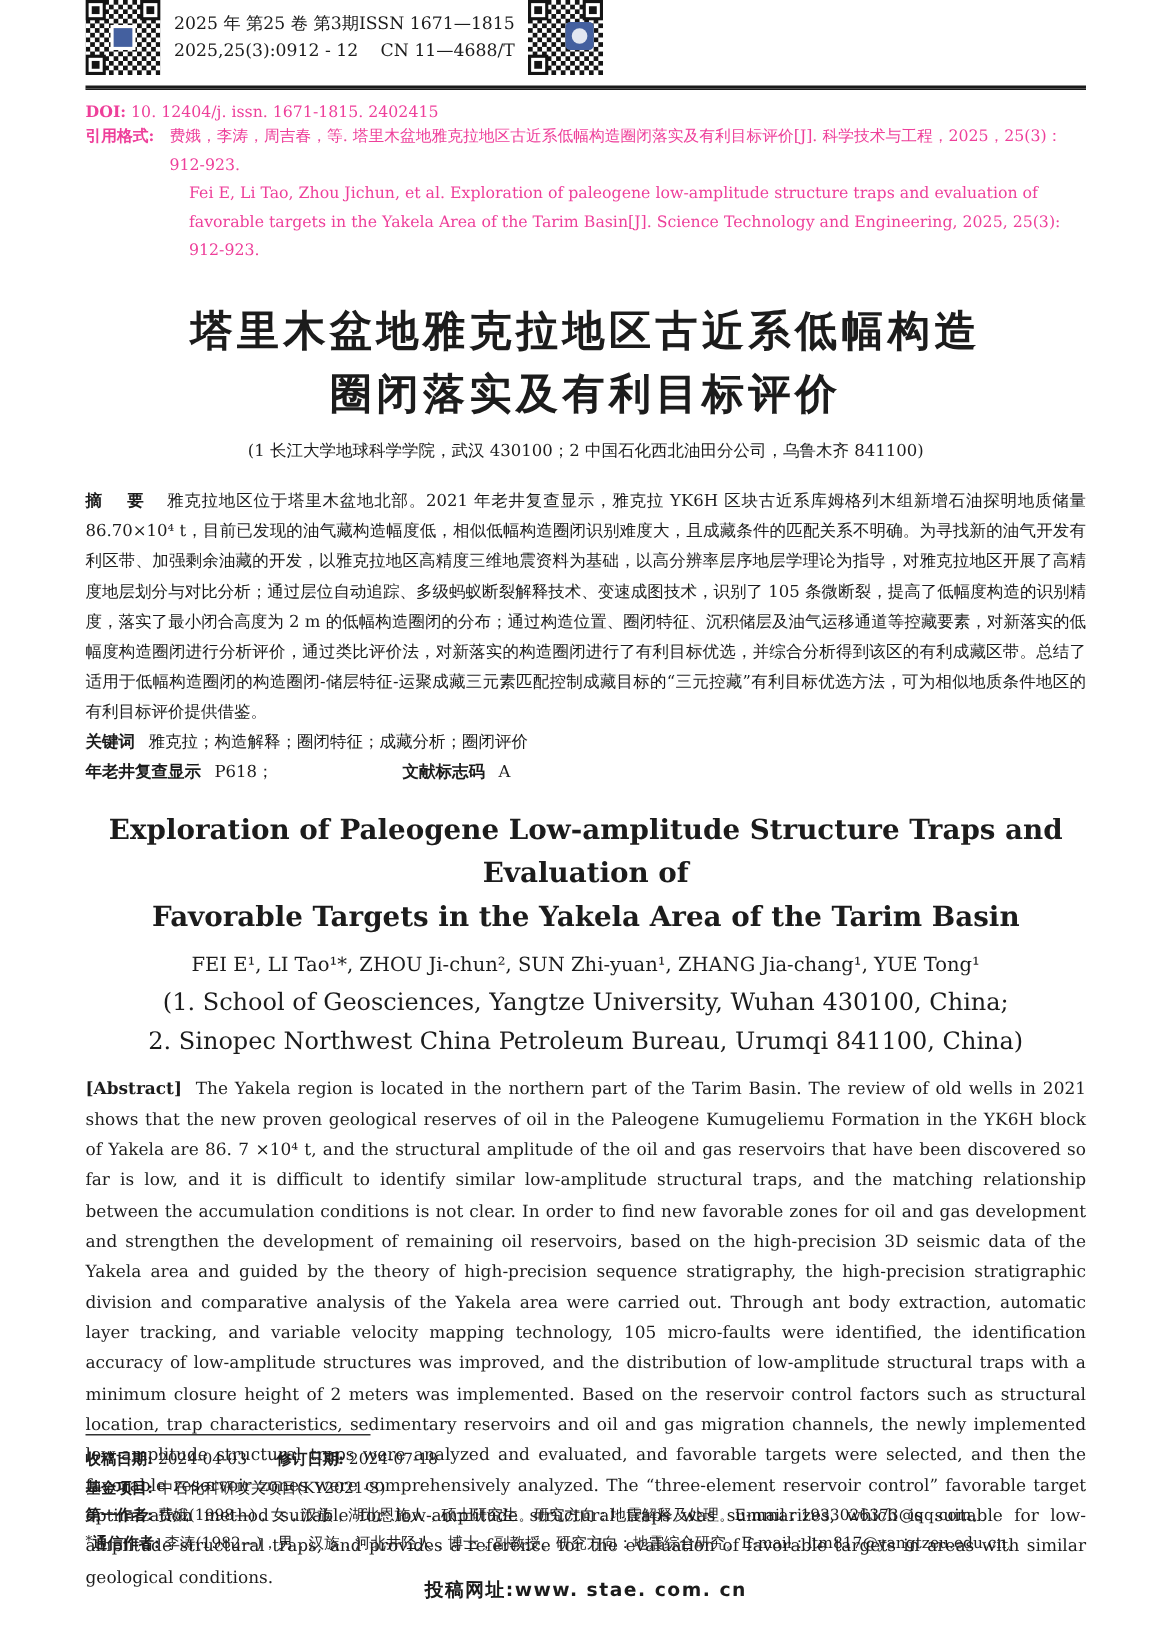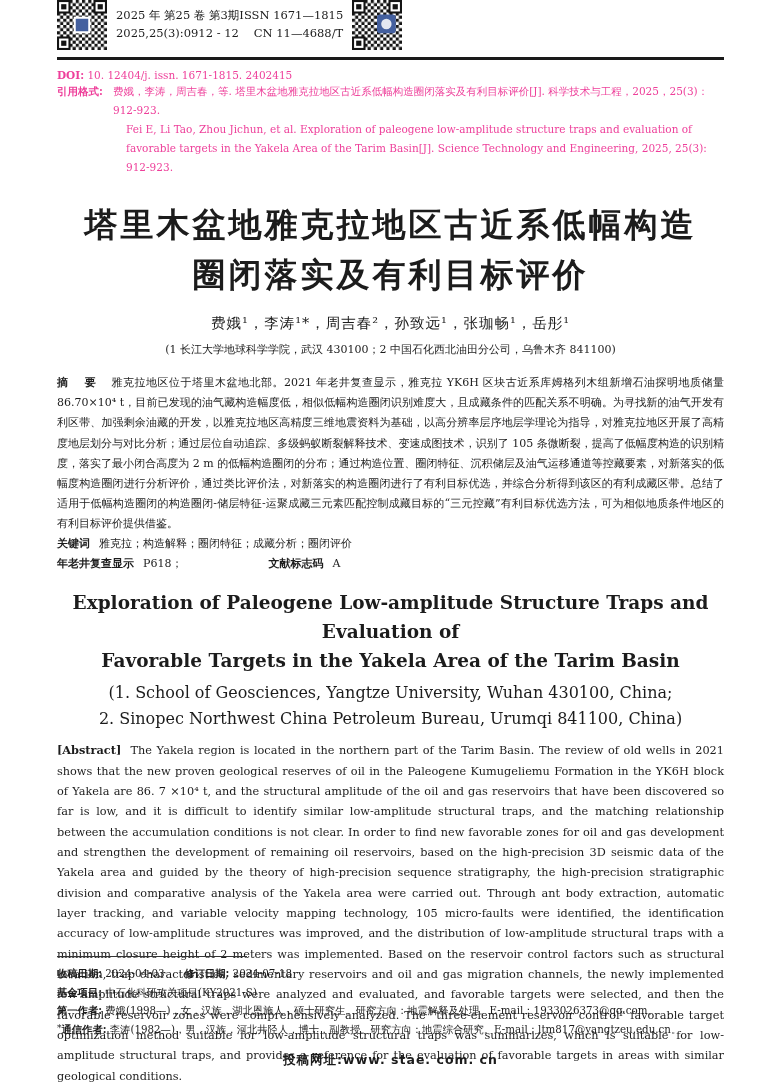--- a/index.html
+++ b/index.html
@@ -26,21 +26,21 @@
   .pink { color:#ee3f9a; }
   .doi-line { margin-top:9px; font-size:10.5px; }
   .doi-line .lbl { font-weight:bold; }
   .cite-block { position:relative; padding-left:56px; font-size:10.5px; line-height:1.8; margin-top:1px; }
   .cite-label { position:absolute; left:0; top:0; font-weight:bold; }
   .cite-cn { margin:0; }
   .cite-en { margin:0; padding-left:13px; }
 
   
   .title-cn { text-align:center; font-family:"DejaVu Sans","Liberation Sans",sans-serif;
-    font-size:33px; font-weight:bold; letter-spacing:3px; margin-top:24px; line-height:1.5; }
+    font-size:28px; font-weight:bold; letter-spacing:3px; margin-top:24px; line-height:1.5; }
   .authors-cn { text-align:center; font-size:14.5px; margin-top:15px; letter-spacing:1px; }
   .affil-cn { text-align:center; font-size:11px; margin-top:9px; }
 
   
   .abstract-cn { margin-top:16px; font-size:11px; line-height:1.82; text-align:justify; }
   .lbl-b { font-weight:bold; }
   .abs-label { font-weight:bold; margin-right:9px; letter-spacing:6px; }
   .kw-line { font-size:11px; line-height:1.82; }
   .kw-line .lbl-b { margin-right:9px; }
   .clc-line { font-size:11px; line-height:1.9; }
@@ -132,37 +132,37 @@
   <div class="cite-block pink">
     <span class="cite-label">引用格式:</span>
     <p class="cite-cn">费娥，李涛，周吉春，等. 塔里木盆地雅克拉地区古近系低幅构造圈闭落实及有利目标评价[J]. 科学技术与工程，2025，25(3)：912-923.</p>
     <p class="cite-en">Fei E, Li Tao, Zhou Jichun, et al. Exploration of paleogene low-amplitude structure traps and evaluation of favorable targets in the Yakela Area of the Tarim Basin[J]. Science Technology and Engineering, 2025, 25(3): 912-923.</p>
   </div>
 
   <div class="title-cn">
     <div>塔里木盆地雅克拉地区古近系低幅构造</div>
     <div>圈闭落实及有利目标评价</div>
   </div>
-  <div class="authors-cn">费娥¹，李涛¹*，周吉春²，孙致远¹，张珈畅¹，岳彤¹</div>
   <div class="affil-cn">(1 长江大学地球科学学院，武汉 430100；2 中国石化西北油田分公司，乌鲁木齐 841100)</div>
 
   <div class="abstract-cn">
     <span class="abs-label">摘  要</span><span>雅克拉地区位于塔里木盆地北部。2021 年老井复查显示，雅克拉 YK6H 区块古近系库姆格列木组新增石油探明地质储量 86.70×10⁴ t，目前已发现的油气藏构造幅度低，相似低幅构造圈闭识别难度大，且成藏条件的匹配关系不明确。为寻找新的油气开发有利区带、加强剩余油藏的开发，以雅克拉地区高精度三维地震资料为基础，以高分辨率层序地层学理论为指导，对雅克拉地区开展了高精度地层划分与对比分析；通过层位自动追踪、多级蚂蚁断裂解释技术、变速成图技术，识别了 105 条微断裂，提高了低幅度构造的识别精度，落实了最小闭合高度为 2 m 的低幅构造圈闭的分布；通过构造位置、圈闭特征、沉积储层及油气运移通道等控藏要素，对新落实的低幅度构造圈闭进行分析评价，通过类比评价法，对新落实的构造圈闭进行了有利目标优选，并综合分析得到该区的有利成藏区带。总结了适用于低幅构造圈闭的构造圈闭-储层特征-运聚成藏三元素匹配控制成藏目标的“三元控藏”有利目标优选方法，可为相似地质条件地区的有利目标评价提供借鉴。</span>
   </div>
   <div class="kw-line">
     <span class="lbl-b">关键词</span><span>雅克拉；构造解释；圈闭特征；成藏分析；圈闭评价</span>
   </div>
   <div class="clc-line">
     <span class="lbl-b">年老井复查显示</span><span class="clc-val">P618；</span><span class="clc-gap"></span><span class="lbl-b">文献标志码</span><span class="clc-val">A</span>
   </div>
 
   <div class="title-en">
     <div>Exploration of Paleogene Low-amplitude Structure Traps and Evaluation of</div>
     <div>Favorable Targets in the Yakela Area of the Tarim Basin</div>
   </div>
+  <div class="authors-en">FEI E¹, LI Tao¹*, ZHOU Ji-chun², SUN Zhi-yuan¹, ZHANG Jia-chang¹, YUE Tong¹</div>
   <div class="affil-en">
     <div>(1. School of Geosciences, Yangtze University, Wuhan 430100, China;</div>
     <div>2. Sinopec Northwest China Petroleum Bureau, Urumqi 841100, China)</div>
   </div>
 
   <div class="abstract-en">
     <span class="lbl-b">[Abstract]</span>&nbsp;&nbsp;<span>The Yakela region is located in the northern part of the Tarim Basin. The review of old wells in 2021 shows that the new proven geological reserves of oil in the Paleogene Kumugeliemu Formation in the YK6H block of Yakela are 86. 7 ×10⁴ t, and the structural amplitude of the oil and gas reservoirs that have been discovered so far is low, and it is difficult to identify similar low-amplitude structural traps, and the matching relationship between the accumulation conditions is not clear. In order to find new favorable zones for oil and gas development and strengthen the development of remaining oil reservoirs, based on the high-precision 3D seismic data of the Yakela area and guided by the theory of high-precision sequence stratigraphy, the high-precision stratigraphic division and comparative analysis of the Yakela area were carried out. Through ant body extraction, automatic layer tracking, and variable velocity mapping technology, 105 micro-faults were identified, the identification accuracy of low-amplitude structures was improved, and the distribution of low-amplitude structural traps with a minimum closure height of 2 meters was implemented. Based on the reservoir control factors such as structural location, trap characteristics, sedimentary reservoirs and oil and gas migration channels, the newly implemented low-amplitude structural traps were analyzed and evaluated, and favorable targets were selected, and then the favorable reservoir zones were comprehensively analyzed. The “three-element reservoir control” favorable target optimization method suitable for low-amplitude structural traps was summarizes, which is suitable for low-amplitude structural traps, and provides a reference for the evaluation of favorable targets in areas with similar geological conditions.</span>
   </div>
 
 </div>

